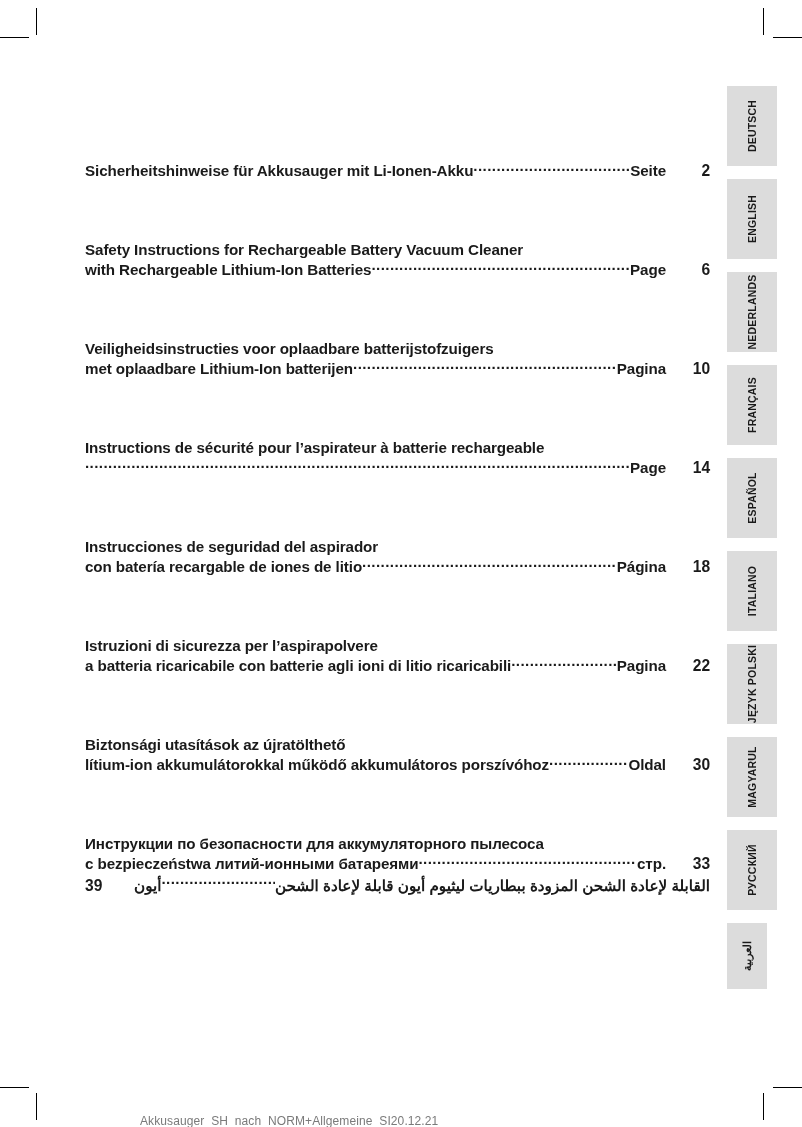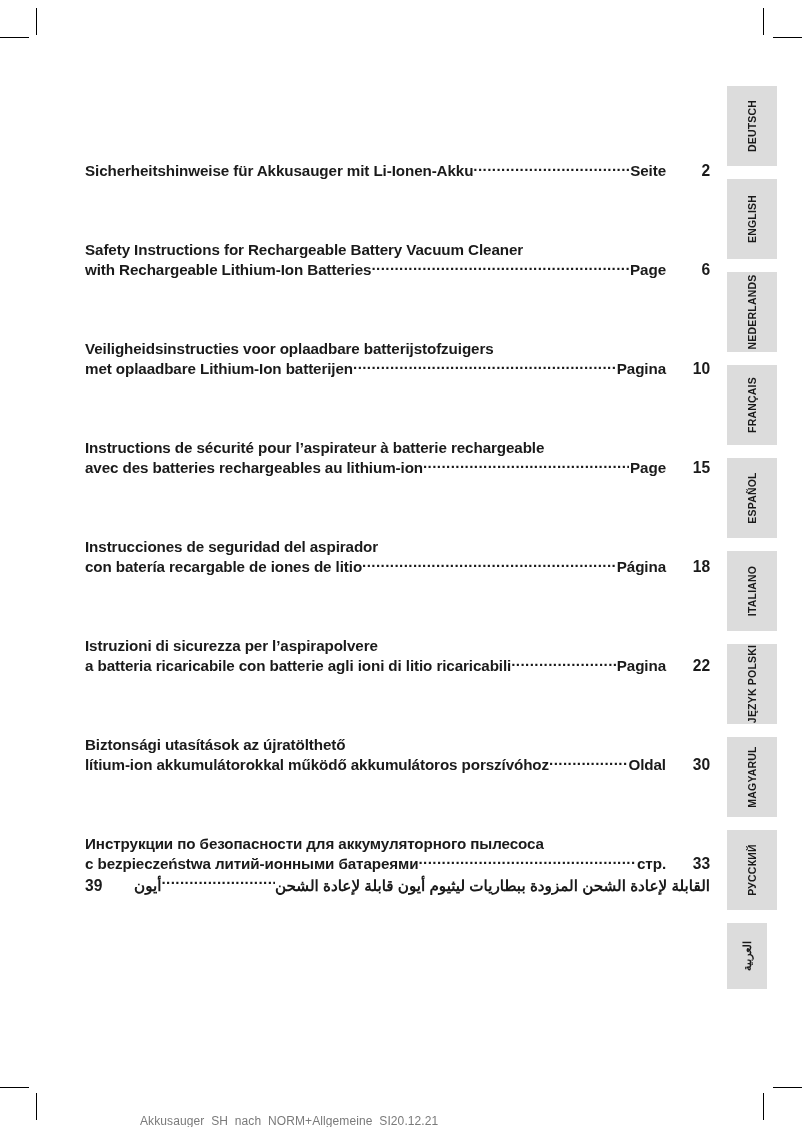--- a/index.html
+++ b/index.html
@@ -218,24 +218,23 @@
         </div>
       </div>
     </div>
 
     <div class="toc-entry">
       <div class="toc-lines">
         <div class="toc-line">
           <span class="title-text">Instructions de sécurité pour l’aspirateur à batterie rechargeable</span>
         </div>
         <div class="toc-line">
-          <span class="title-text">avec des batteries rechargeables au lithium-ion</span>
           <span class="leader"></span>
           <span class="page-word"> Page</span>
-          <span class="page-num">15</span>
+          <span class="page-num">14</span>
         </div>
       </div>
     </div>
 
     <div class="toc-entry">
       <div class="toc-lines">
         <div class="toc-line">
           <span class="title-text">Instrucciones de seguridad del aspirador</span>
         </div>
         <div class="toc-line">

